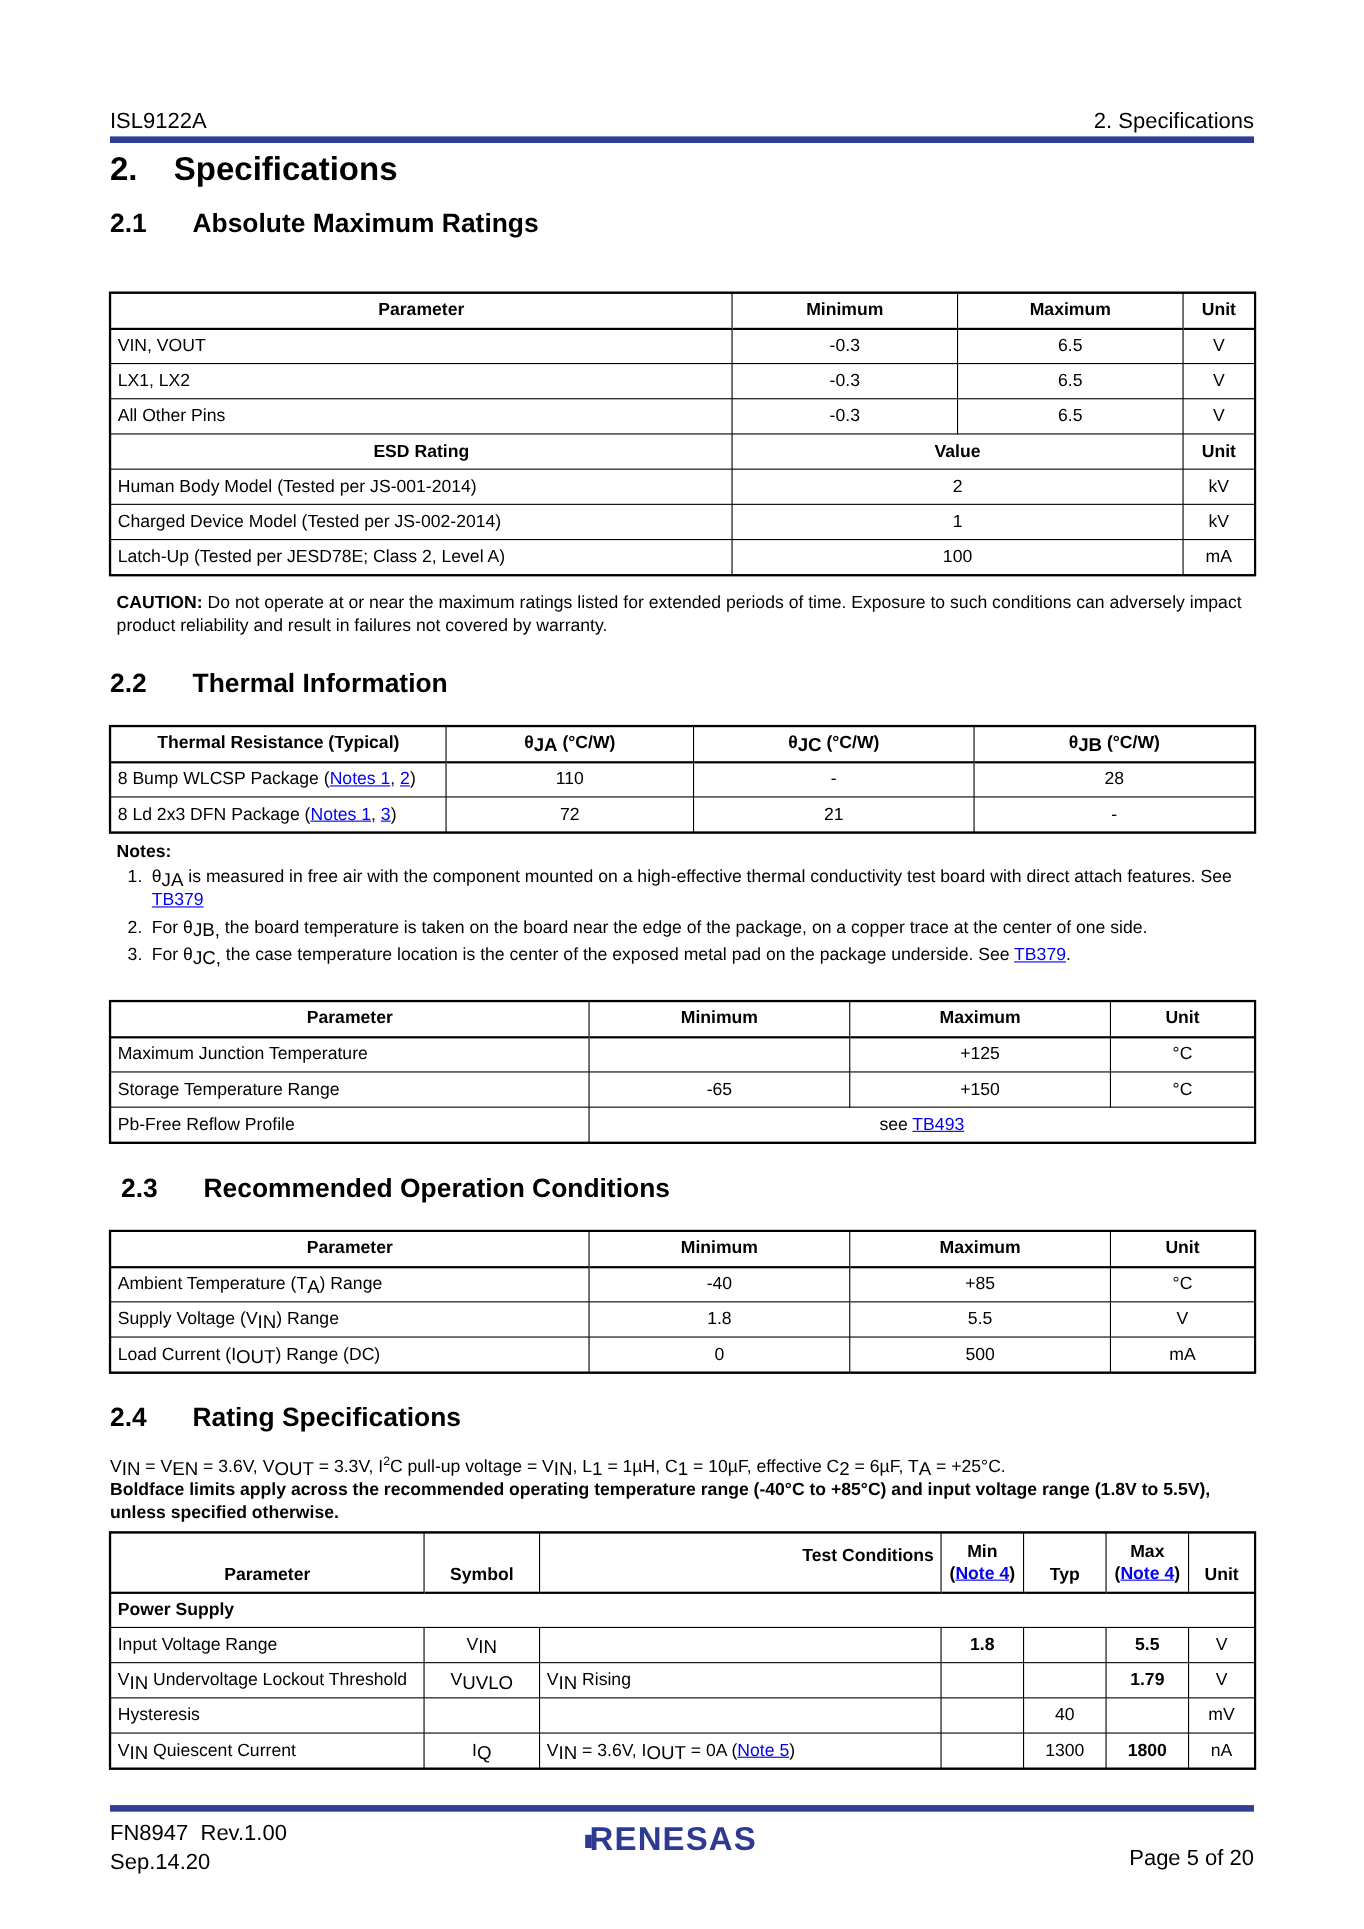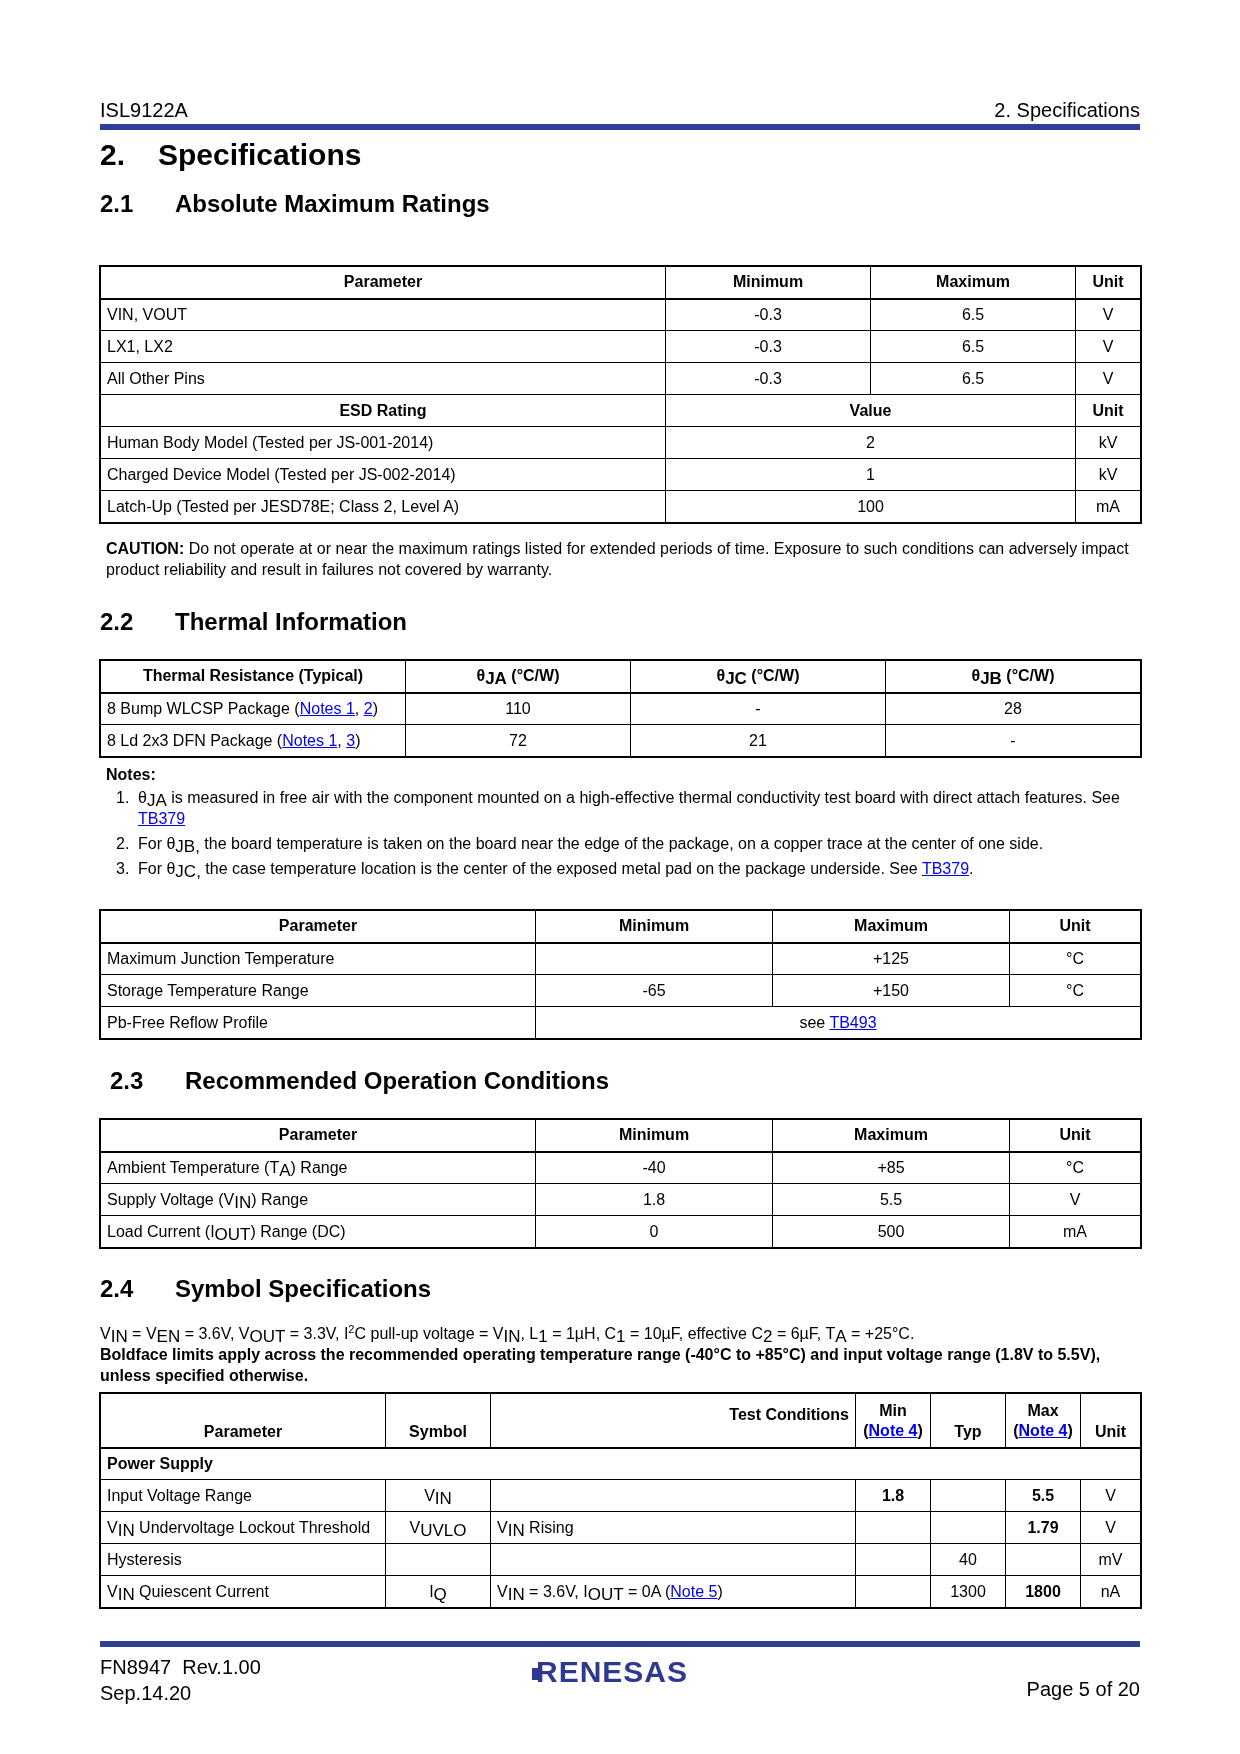--- a/index.html
+++ b/index.html
@@ -217,21 +217,21 @@
   <tr>
     <td class="l"><span>Load Current (I</span><sub>OUT</sub><span>) Range (DC)</span></td>
     <td class="c">0</td>
     <td class="c">500</td>
     <td class="c">mA</td>
   </tr>
 </tbody>
   </table>
 
 <h2 class="abs" style="left:100px; top:1275px;">
-  <span class="num2">2.4</span><span>Symbol Specifications</span>
+  <span class="num2">2.4</span><span>Rating Specifications</span>
 </h2>
 
 <div class="abs para" style="top:1323px; left:100px; width:1040px;">
   <div><span>V</span><sub>IN</sub><span> = V</span><sub>EN</sub><span> = 3.6V, V</span><sub>OUT</sub><span> = 3.3V, I</span><sup>2</sup><span>C pull-up voltage = V</span><sub>IN</sub><span>, L</span><sub>1</sub><span> = 1µH, C</span><sub>1</sub><span> = 10µF, effective C</span><sub>2</sub><span> = 6µF, T</span><sub>A</sub><span> = +25°C.</span></div>
   <div style="font-weight:bold;">Boldface limits apply across the recommended operating temperature range (-40°C to +85°C) and input voltage range (1.8V to 5.5V), unless specified otherwise.</div>
 </div>
 
 <table style="top:1393px;">
   <colgroup>
       <col style="width:285px">

